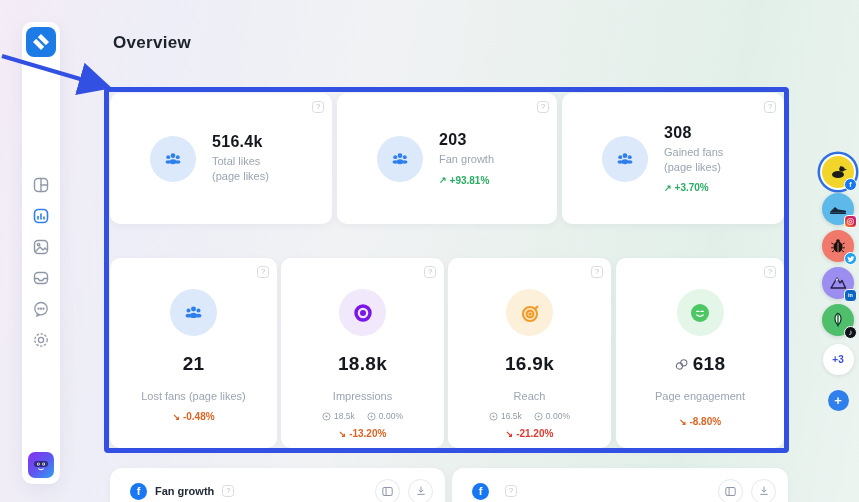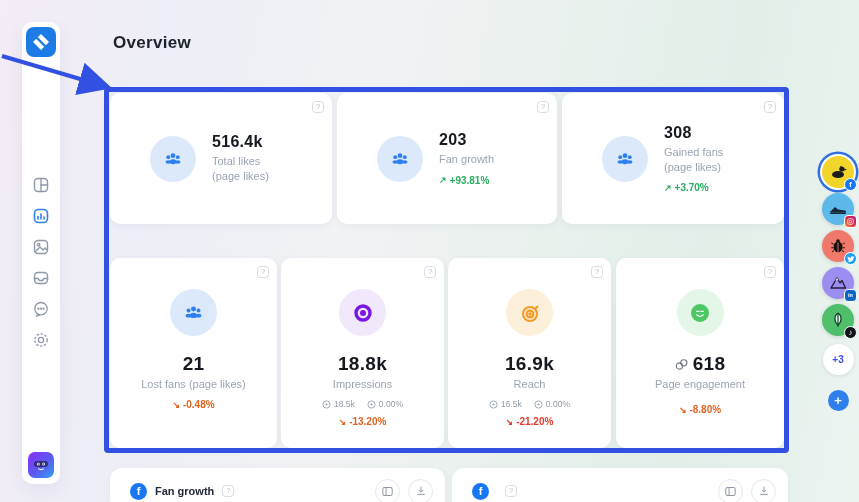--- a/index.html
+++ b/index.html
@@ -42,21 +42,21 @@
   .up{color:#27ae60;}
   .down{color:#df6320;}
   .down-red{color:#e23a2e;}
   .c4{left:110px; top:258px; width:167px; height:190px;}
   .c5{left:281px; top:258px; width:163px; height:190px;}
   .c6{left:448px; top:258px; width:163px; height:190px;}
   .c7{left:616px; top:258px; width:168px; height:190px;}
   .v-stat{display:flex; flex-direction:column; align-items:center; padding-top:31px; height:100%; text-align:center;border-radius:11px;}
   .v-stat .stat-circle{width:47px; height:47px; margin-bottom:17px;}
   .v2{font-size:19px; font-weight:700; color:#15181e; letter-spacing:.3px; display:flex; align-items:center; gap:5px;}
-  .v-stat .lbl{margin-top:2px;text-align:center;}
+  .v-stat .lbl{margin-top:14px;text-align:center;}
   .mini{display:flex; gap:12px; margin-top:7px; font-size:8.5px; color:#8f99a7; align-items:center;}
   .mini span{display:flex; align-items:center; gap:3px;}
   .v-stat .chg{margin-top:7px;}
   
   .c8{left:110px; top:468px; width:335px; height:52px; border-radius:12px;}
   .c9{left:452px; top:468px; width:336px; height:52px; border-radius:12px;}
   .chart-head{display:flex; align-items:center; height:46px; padding:0 12px 0 20px;}
   .fb-dot{width:17px; height:17px; border-radius:50%; background:#1877f2; color:#fff; font-size:11px; font-weight:700;
     display:flex; align-items:center; justify-content:center; margin-right:8px; flex:0 0 auto;}
   .chart-title{font-size:11px; font-weight:700; color:#222937;}

